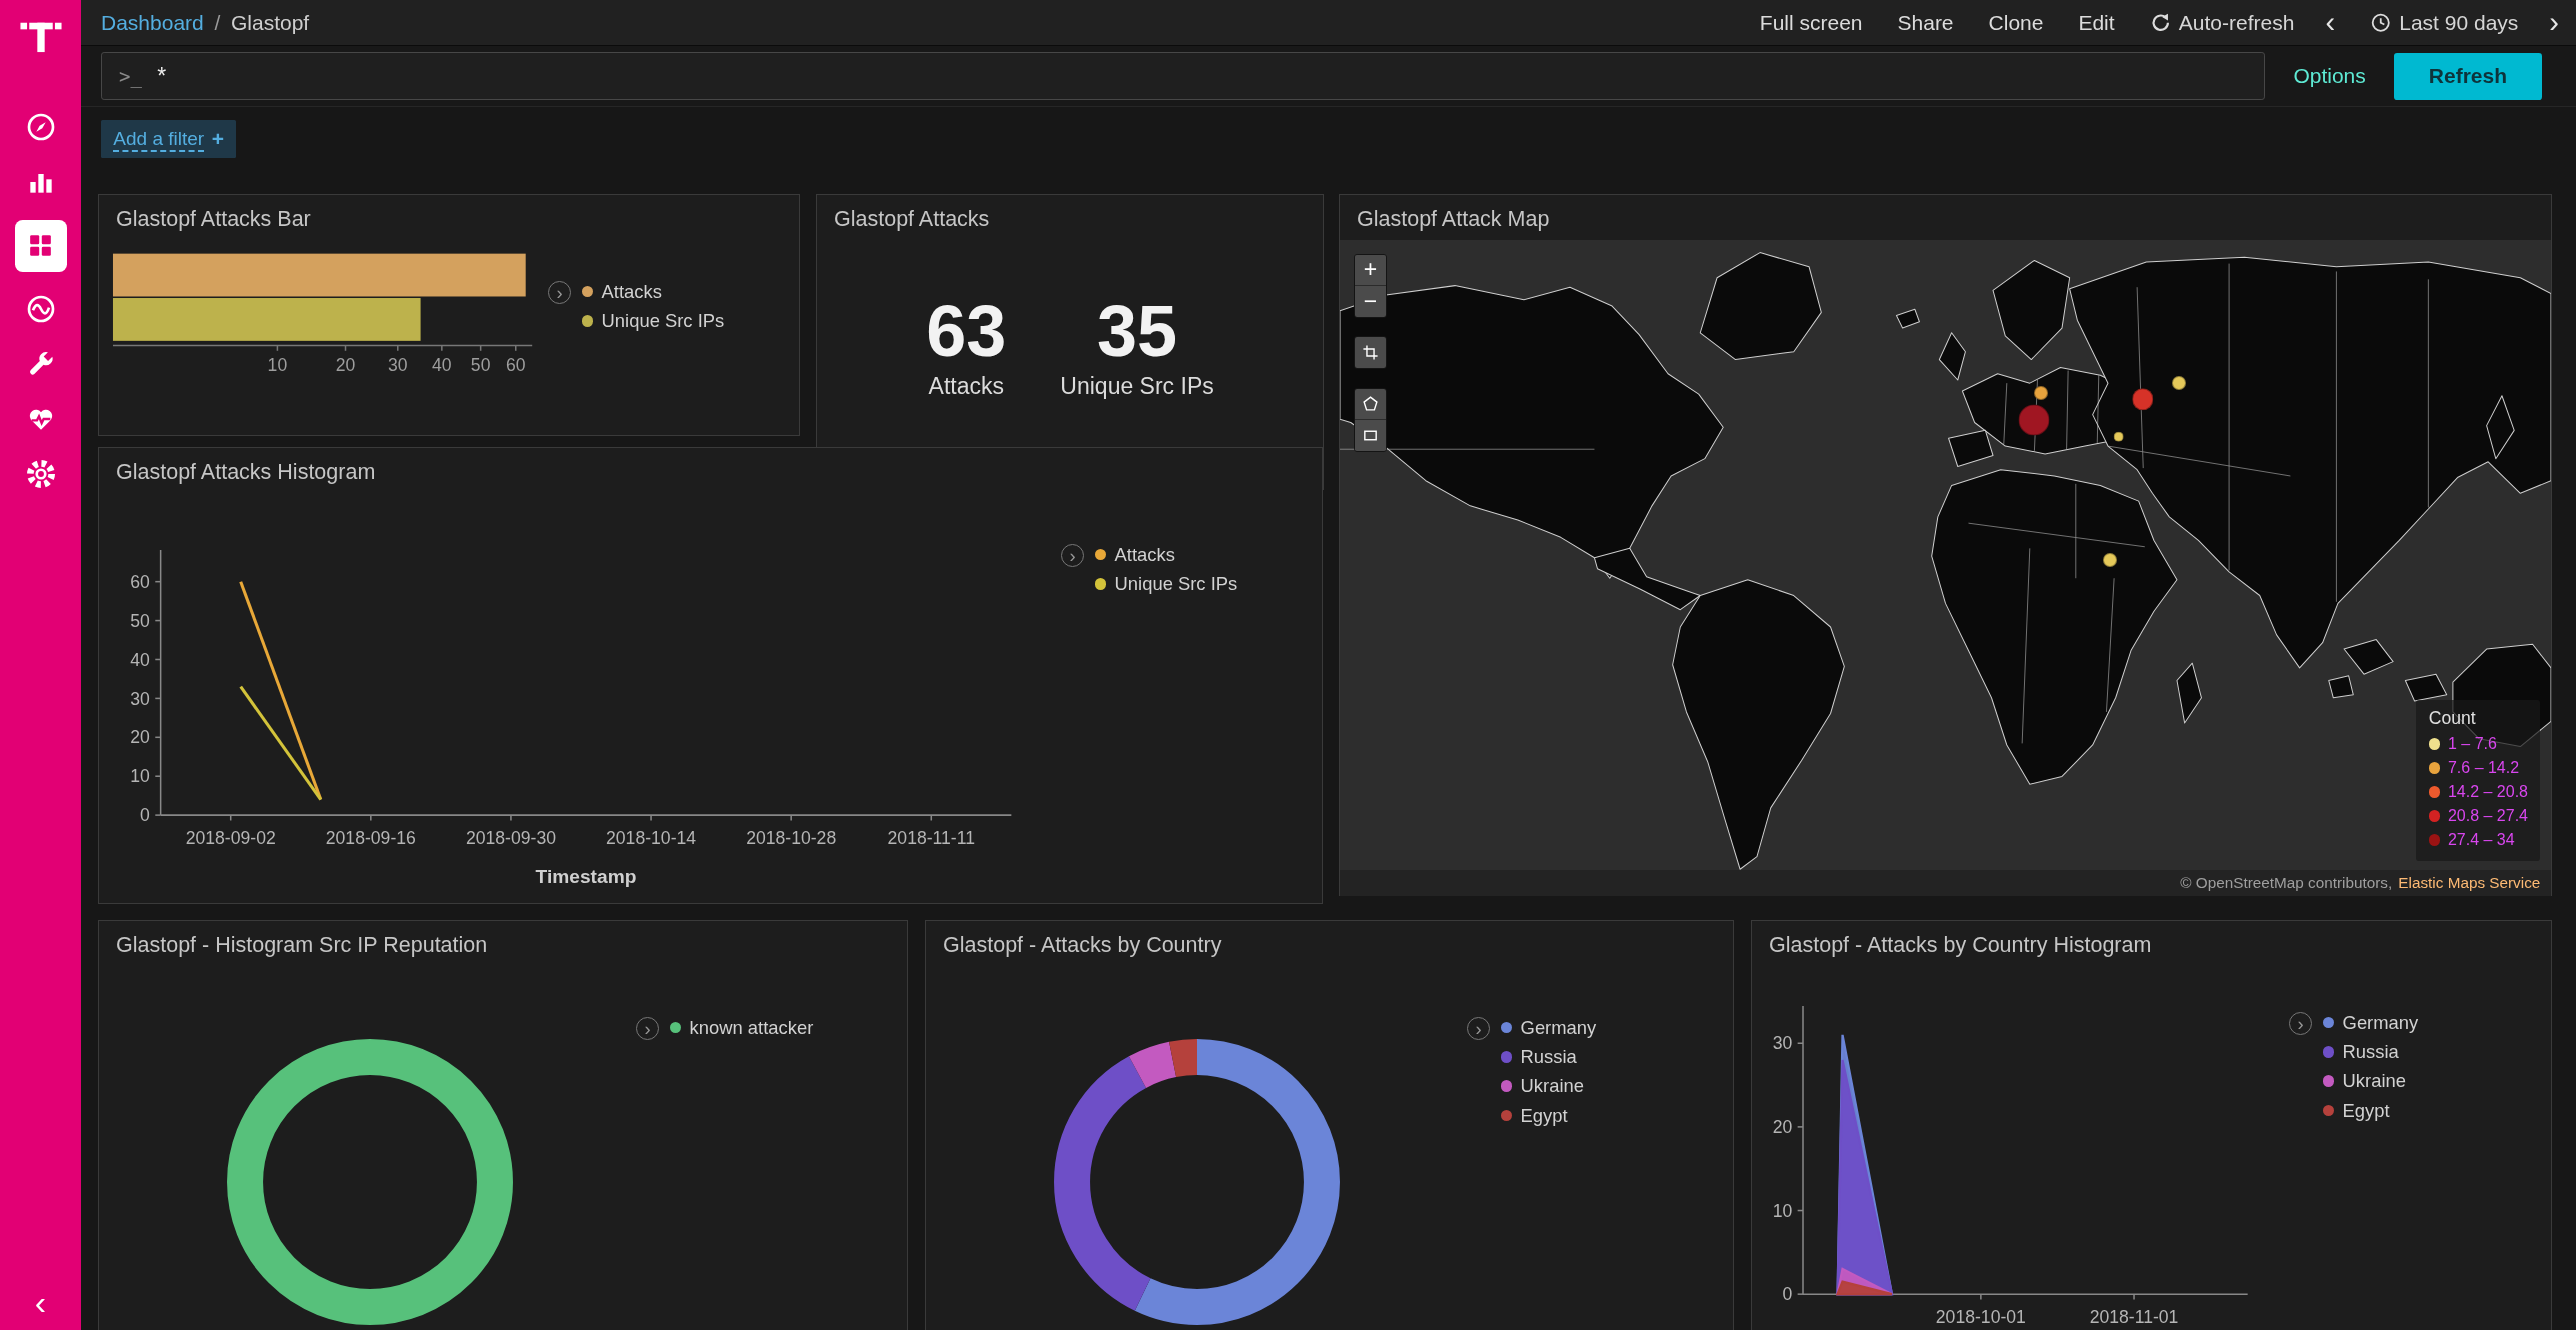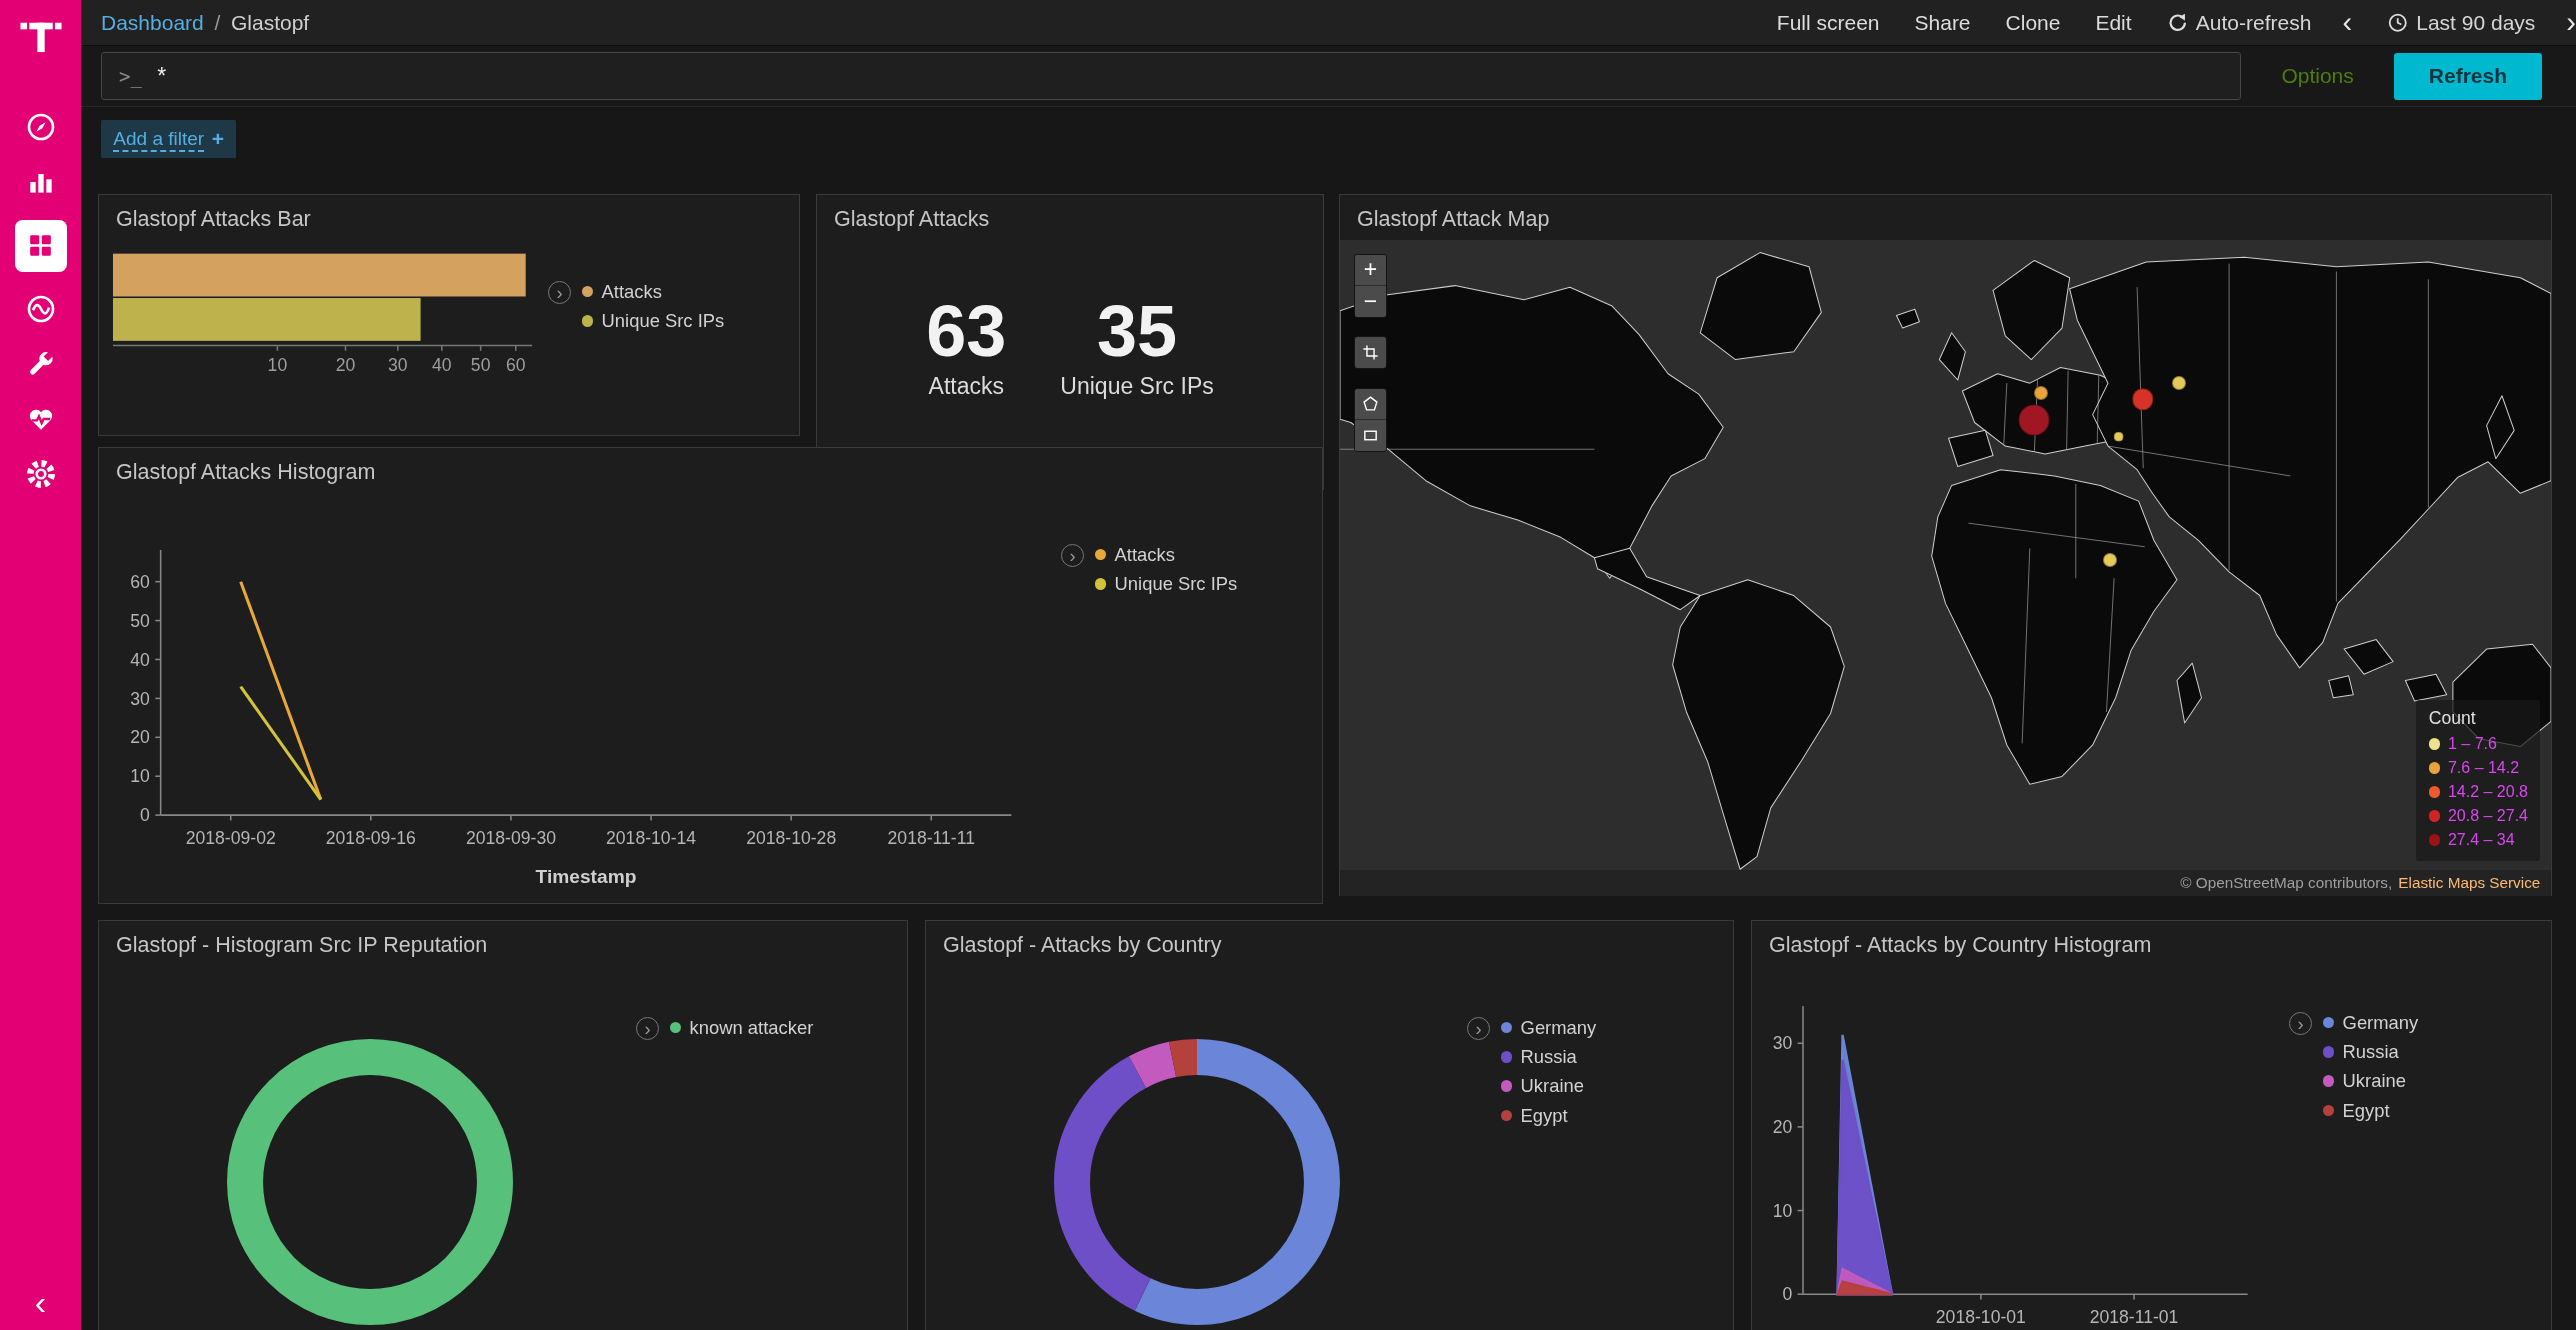--- a/index.html
+++ b/index.html
@@ -18,39 +18,39 @@
   .active-chip{width:52px;height:52px;background:#ffffff;border-radius:7.7px;
                display:flex;align-items:center;justify-content:center;}
   .active-chip svg{width:31px;height:31px;}
   .collapse-btn{position:absolute;bottom:12.3px;left:50%;transform:translateX(-50%);
                 width:35px;height:35px;background:transparent;border:none;color:#fff;
                 font-size:34px;line-height:34px;cursor:pointer;}
 
   
   #topnav{position:absolute;left:81px;right:0;top:0;height:46px;background:#212121;
           border-bottom:0.8px solid #0b0b0b;display:flex;align-items:center;
-          padding:0 0 0 20px;box-sizing:border-box;font-size:21px;color:#d6d6d6;}
+          padding:0 17px 0 20px;box-sizing:border-box;font-size:21px;color:#d6d6d6;}
   .crumb-root{color:#54aee0;cursor:pointer;}
   .crumb-sep{margin:0 10.7px;color:#9a9a9a;}
   .crumb-cur{color:#cfcfcf;}
   #topnav .spacer{flex:1;}
   .nav-action{margin-left:35px;cursor:pointer;color:#dcdcdc;white-space:nowrap;}
   .nav-group{display:flex;align-items:center;gap:7.7px;margin-left:35px;cursor:pointer;white-space:nowrap;}
   .nav-group svg{width:21.5px;height:21.5px;}
   .nav-arrow{margin-left:31px;font-size:29px;line-height:23px;color:#e6e6e6;cursor:pointer;}
 
   
   #querybar{position:absolute;left:81px;right:0;top:46px;height:61px;background:#181818;
             border-bottom:0.8px solid #262626;display:flex;align-items:center;
             padding:0 34px 0 20px;box-sizing:border-box;}
   .query-input{flex:1;height:46px;background:#1f1f1f;border:0.8px solid #474747;border-radius:3.1px;
                display:flex;align-items:center;padding:0 17px;cursor:text;}
   .query-prompt{font-family:"DejaVu Sans Mono",monospace;color:#8a8a8a;font-size:19px;}
   .query-value{margin-left:15.3px;color:#ececec;font-size:23px;}
-  .options-link{color:#4d7c0f;font-size:21px;margin:0 40px;cursor:pointer;}
+  .options-link{color:#5eead4;font-size:21px;margin:0 28px;cursor:pointer;}
   .refresh-btn{background:#00b9d1;color:#0e333a;font-size:21px;font-weight:bold;border:none;
                border-radius:3.1px;padding:11.5px 35px;cursor:pointer;}
 
   
   #filterbar{position:absolute;left:81px;right:0;top:108px;height:67px;background:#171717;
              padding:12.3px 0 0 20px;box-sizing:border-box;}
   .add-filter{display:inline-flex;align-items:center;gap:7.7px;background:#1f3848;
               padding:7px 12.3px;font-size:19px;color:#54aee0;cursor:pointer;border-radius:1.5px;}
   .add-filter .lbl{text-decoration:underline dashed;text-underline-offset:4.6px;}
   .add-filter .plus{font-weight:bold;font-size:21px;}

